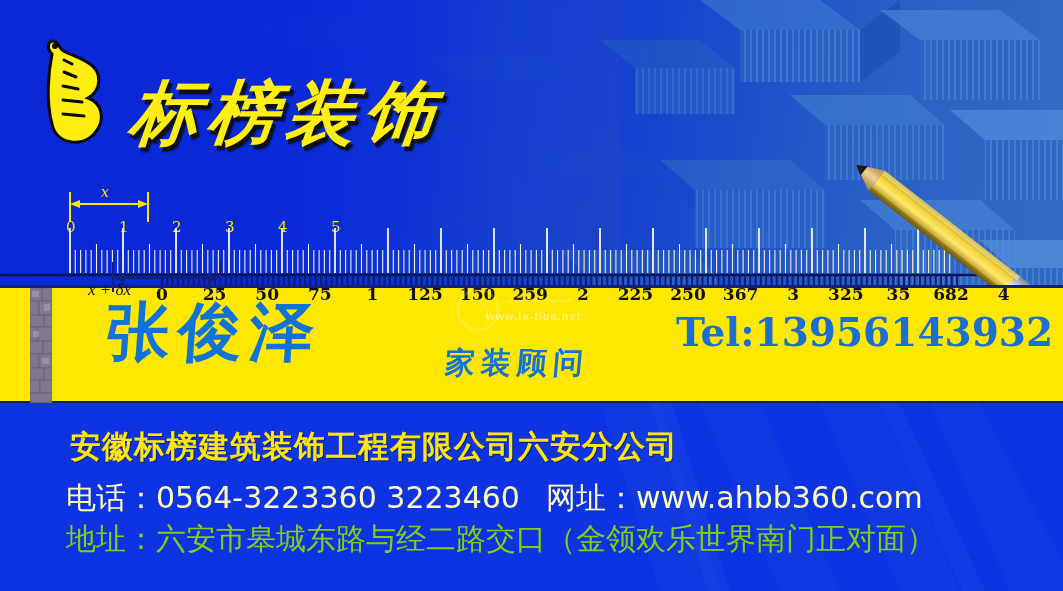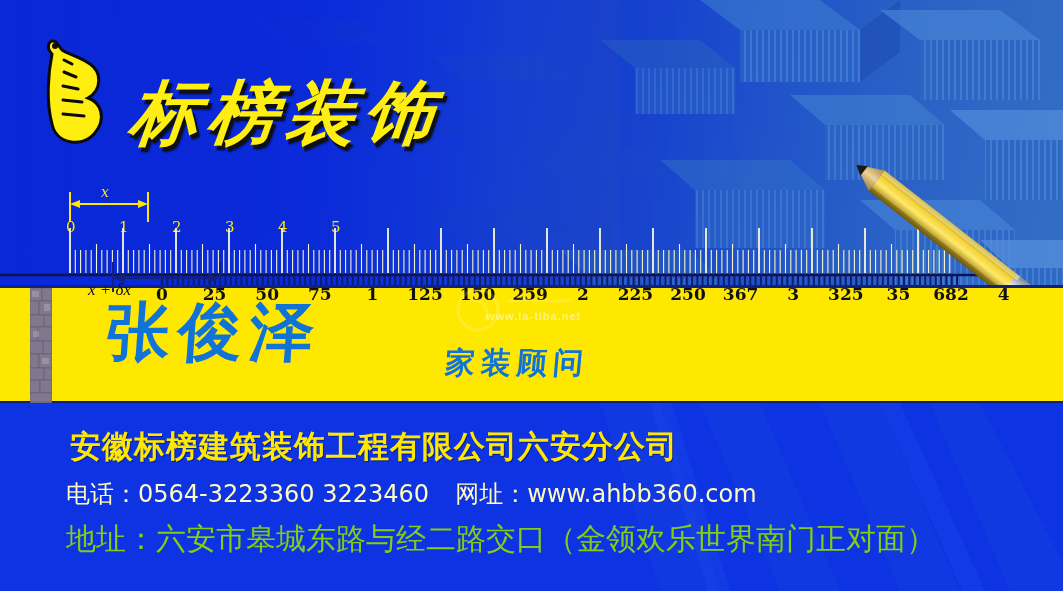--- a/index.html
+++ b/index.html
@@ -64,21 +64,21 @@
   .wm-txt{position:absolute;left:486px;top:310px;font-size:11px;letter-spacing:1px;
       color:#ffffff;opacity:.45;font-family:"Liberation Sans",sans-serif;font-weight:bold;}
 
   
   .company{position:absolute;left:70px;top:426px;
     font-family:"DejaVu Sans","Liberation Sans",sans-serif;
     font-size:31px;font-weight:bold;color:#ffe800;letter-spacing:1px;white-space:nowrap;
     text-shadow:1px 1px 0 rgba(0,0,0,.35);}
   .line2{position:absolute;left:66px;top:478px;
     font-family:"DejaVu Sans","Liberation Sans",sans-serif;
-    font-size:24px;color:#fffbbf;letter-spacing:0px;white-space:nowrap;}
+    font-size:30px;color:#fffbbf;letter-spacing:0px;white-space:nowrap;}
   .line3{position:absolute;left:66px;top:519px;
     font-family:"DejaVu Sans","Liberation Sans",sans-serif;
     font-size:30px;color:#84cc16;letter-spacing:0px;white-space:nowrap;}
   .sp{display:inline-block;width:26px;}
 </style>
 </head>
 <body>
 
 <div id="card">
 
@@ -602,20 +602,21 @@
       <span style="position: absolute; top: 0px; left: 793.2px; transform: translateX(-50%); font-family: &quot;DejaVu Serif&quot;, serif; font-size: 17px; color: rgb(17, 17, 17); font-weight: bold;">3</span>
       <span style="position: absolute; top: 0px; left: 845.8px; transform: translateX(-50%); font-family: &quot;DejaVu Serif&quot;, serif; font-size: 17px; color: rgb(17, 17, 17); font-weight: bold;">325</span>
       <span style="position: absolute; top: 0px; left: 898.4px; transform: translateX(-50%); font-family: &quot;DejaVu Serif&quot;, serif; font-size: 17px; color: rgb(17, 17, 17); font-weight: bold;">35</span>
       <span style="position: absolute; top: 0px; left: 951px; transform: translateX(-50%); font-family: &quot;DejaVu Serif&quot;, serif; font-size: 17px; color: rgb(17, 17, 17); font-weight: bold;">682</span>
       <span style="position: absolute; top: 0px; left: 1003.6px; transform: translateX(-50%); font-family: &quot;DejaVu Serif&quot;, serif; font-size: 17px; color: rgb(17, 17, 17); font-weight: bold;">4</span>
     </div>
 
   <div class="person-name">张俊泽</div>
   <div class="person-title">家装顾问</div>
   <div class="contact">
+    <div>Tel:13956143932</div>
   </div>
 
   <svg class="wm" viewBox="0 0 130 48">
     <circle cx="26" cy="24" r="20" fill="none" stroke="#ffffff" stroke-width="3"></circle>
     <path d="M18 14 C30 12 38 22 34 34" fill="none" stroke="#ffffff" stroke-width="3"></path>
     <path d="M55 16 C75 10 95 18 120 14" fill="none" stroke="#ffffff" stroke-width="3"></path>
   </svg>
   <div class="wm-txt">www.la-tiba.net</div>
 
   <div class="bot-fill"></div>

